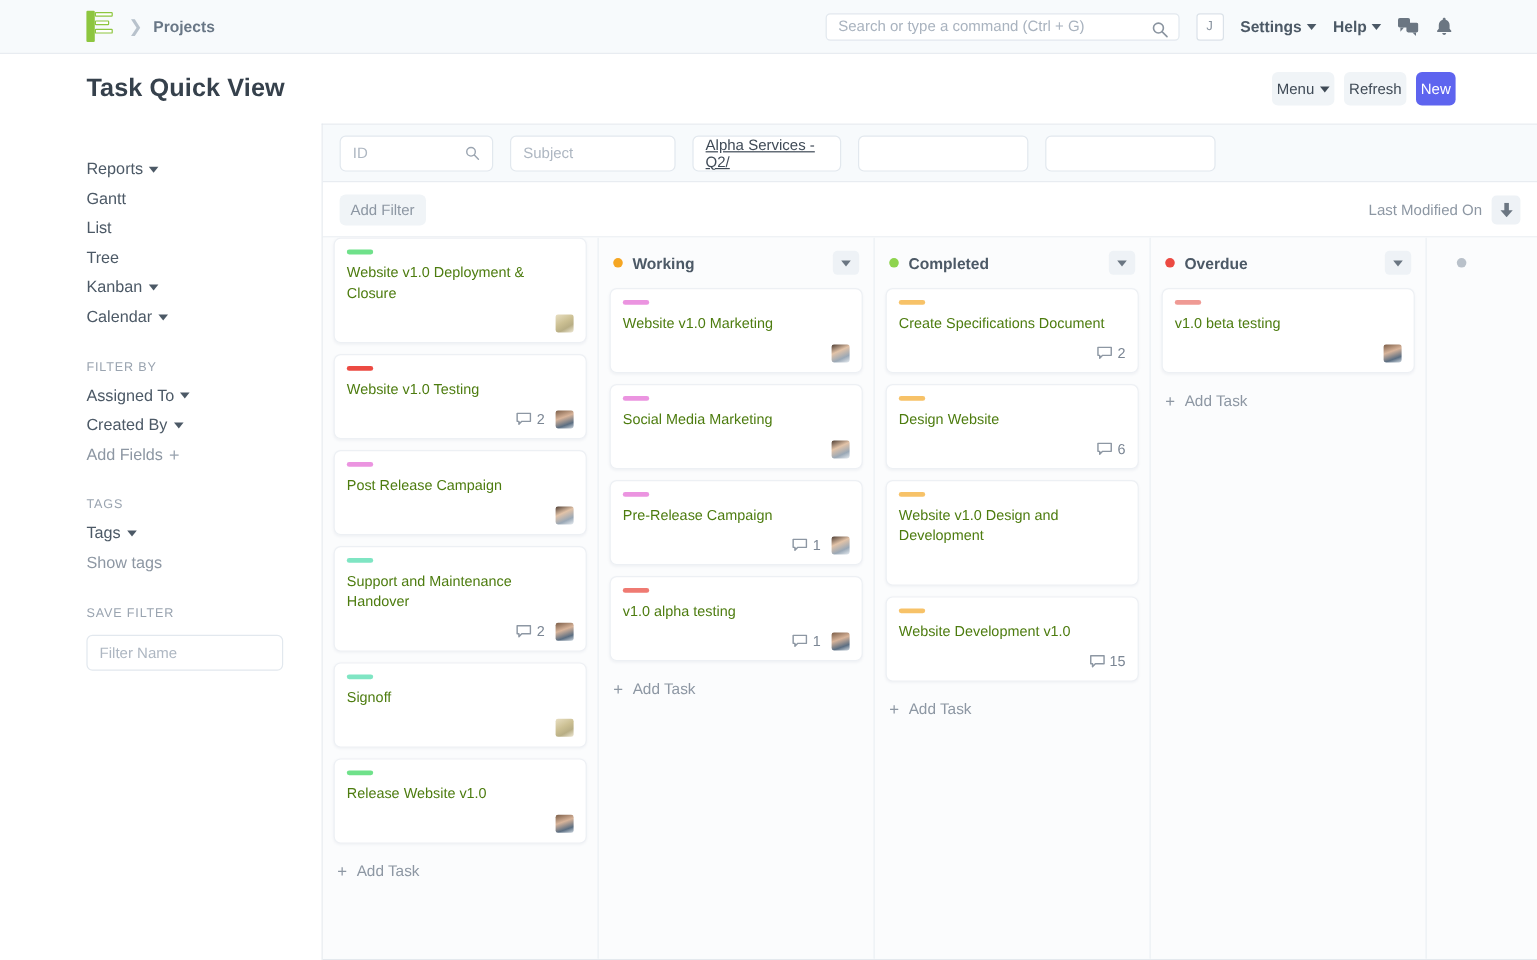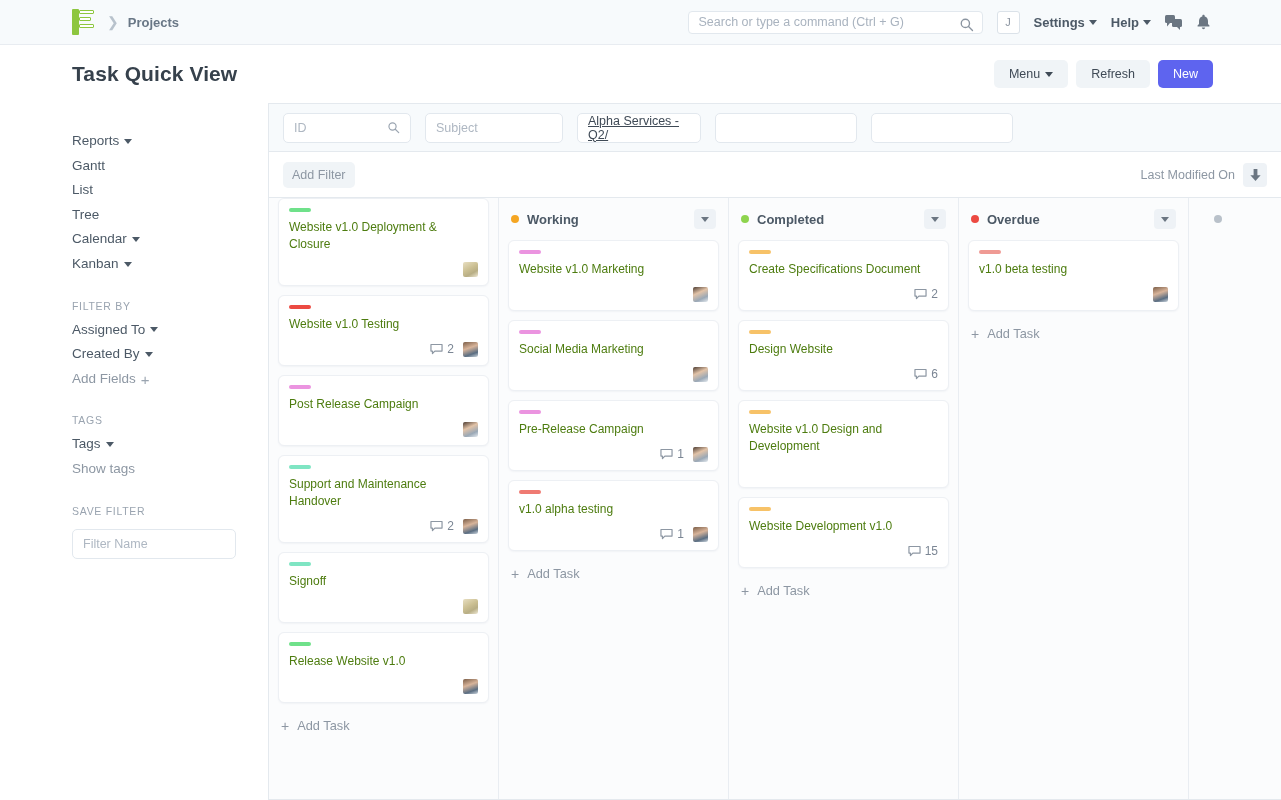--- a/index.html
+++ b/index.html
@@ -61,21 +61,21 @@
   .nav-icon { color: #6b7682; display: flex; align-items: center; }
 
   
   .page-head {
     height: 58px; display: flex; align-items: center;
     padding: 0 68px 0 72px; background: #fff;
   }
   .page-title { font-size: 21px; font-weight: bold; color: #36414c; letter-spacing: .1px; }
   .page-actions { margin-left: auto; display: flex; align-items: center; gap: 8px; }
   .btn {
-    height: 28px; padding: 0 15px; border-radius: 5px; border: none;
+    height: 28px; padding: 0 4px; border-radius: 5px; border: none;
     font-size: 12.5px; font-family: "Liberation Sans", sans-serif;
     background: #f0f4f7; color: #3f4a56; cursor: pointer;
     display: flex; align-items: center; gap: 5px;
   }
   .btn-primary { background: #5e64ef; color: #fff; }
 
   
   .body-wrap { display: flex; height: calc(800px - 45px - 58px); }
   .sidebar { width: 268px; padding: 26px 0 0 72px; background: #fff; flex-shrink: 0; }
   .side-link {
@@ -259,25 +259,25 @@
     <div class="side-link">
       <span>Gantt</span>
     </div>
     <div class="side-link">
       <span>List</span>
     </div>
     <div class="side-link">
       <span>Tree</span>
     </div>
     <div class="side-link">
+      <span>Kanban</span>
+      <i class="caret"></i>
+    </div>
+    <div class="side-link">
       <span>Calendar</span>
-      <i class="caret"></i>
-    </div>
-    <div class="side-link">
-      <span>Kanban</span>
       <i class="caret"></i>
     </div>
 
     <div class="side-head">Filter By</div>
     <div class="side-link">
       <span>Assigned To</span>
       <i class="caret"></i>
     </div>
     <div class="side-link">
       <span>Created By</span>

